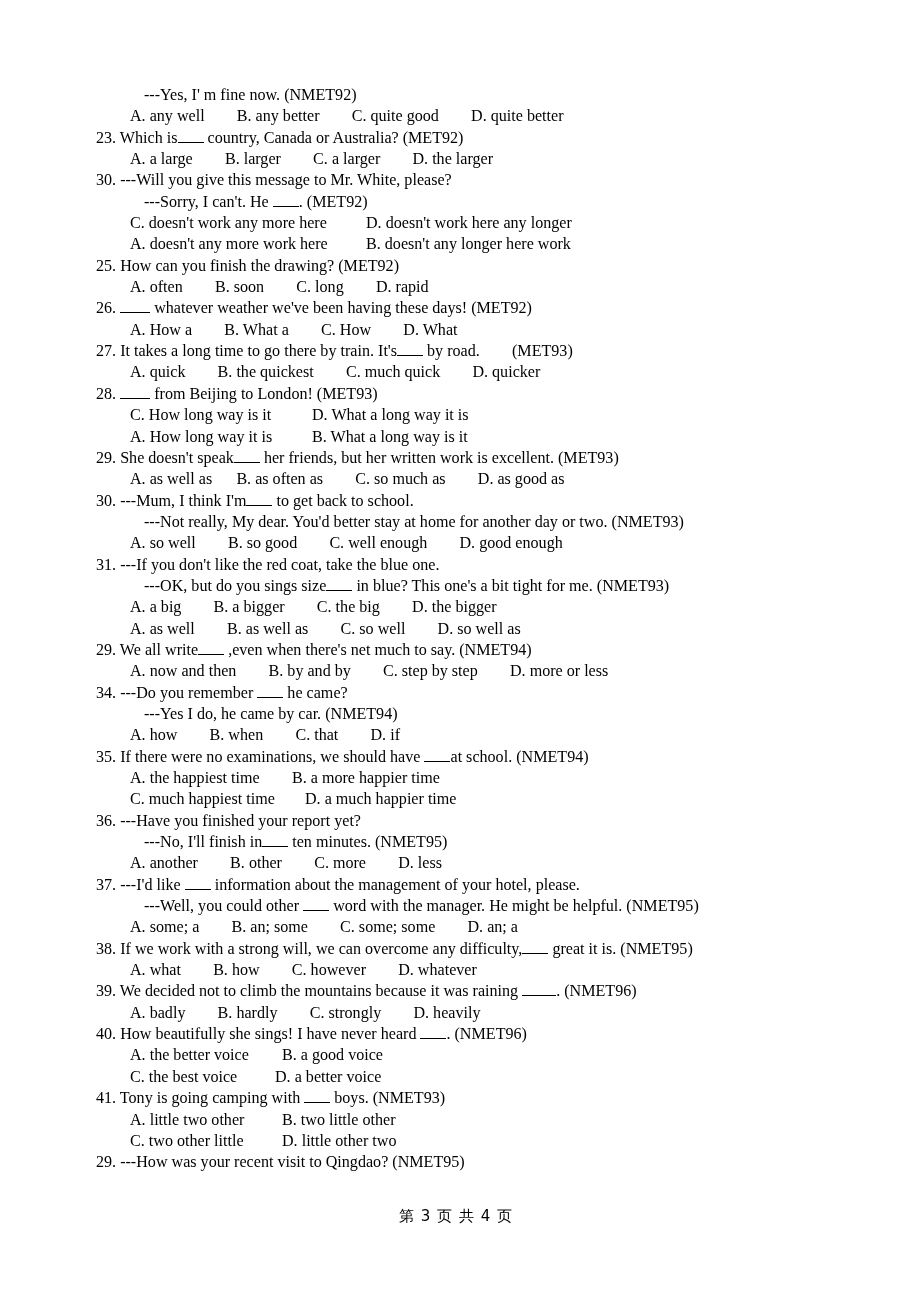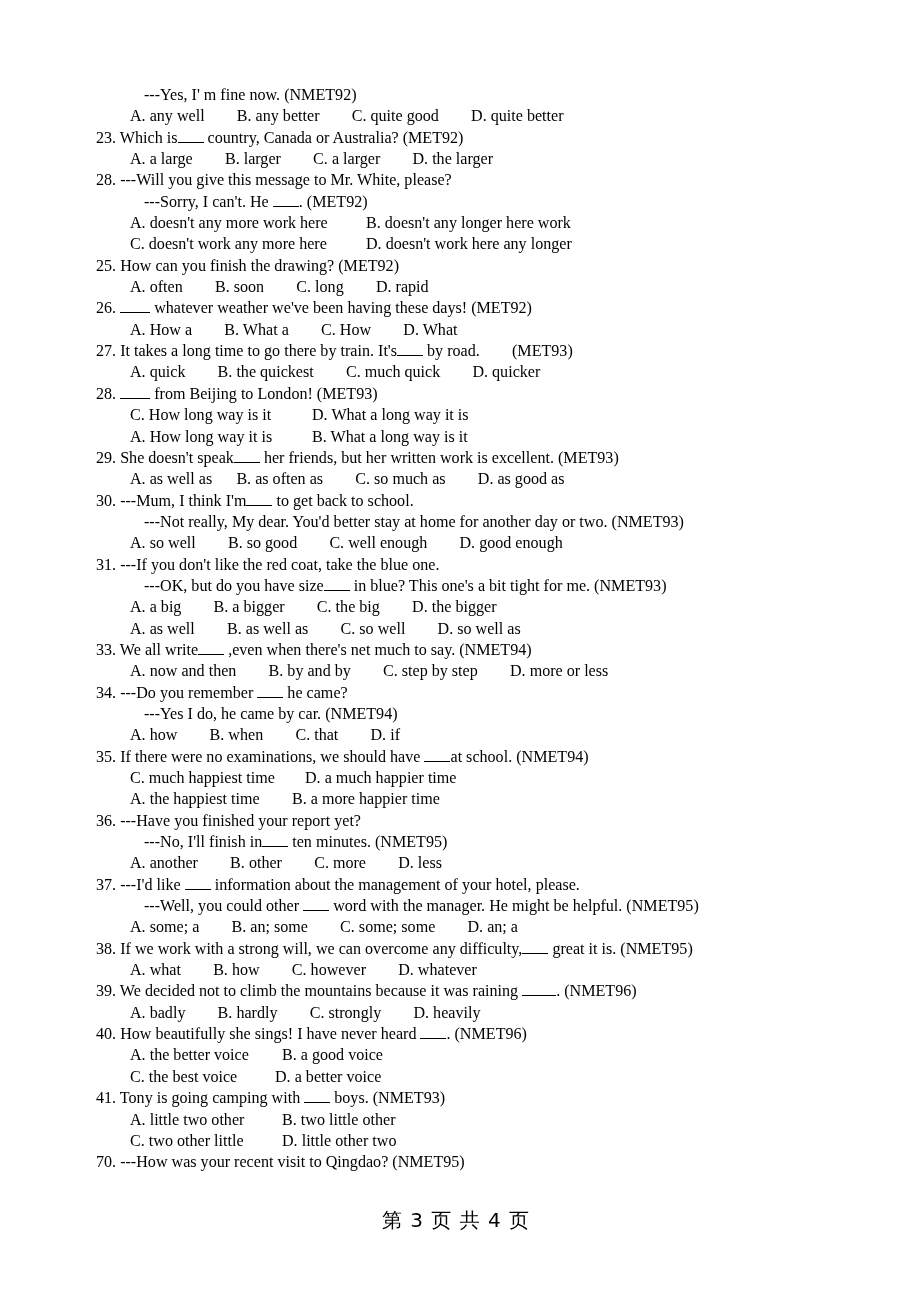--- a/index.html
+++ b/index.html
@@ -54,42 +54,42 @@
   .bl.w2 { width: 26px; }
   .bl.w3 { width: 30px; }
   .bl.w4 { width: 34px; }
 
   #footer {
     position: absolute;
     left: 0;
     top: 1207px;
     width: 912px;
     text-align: center;
-    font-size: 20px;
+    font-size: 15px;
     letter-spacing: 1px;
     font-family: "DejaVu Sans", "Liberation Sans", sans-serif;
   }
 </style>
 </head>
 <body>
 
 <div id="page">
 
   <div id="content">
 
     <div class="line dlg">---Yes, I' m fine now. (NMET92)</div>
     <div class="line opts">A. any well        B. any better        C. quite good        D. quite better</div>
 
     <div class="line q"><span>23. Which is</span><span class="bl w2"></span><span> </span><span>country, Canada or Australia? (MET92)</span></div>
     <div class="line opts">A. a large        B. larger        C. a larger        D. the larger</div>
 
-    <div class="line q">28. ---Will you give this message to Mr. White, please?</div>
+    <div class="line q">30. ---Will you give this message to Mr. White, please?</div>
     <div class="line dlg"><span>---Sorry, I can't. He </span><span class="bl w2"></span><span>. (MET92)</span></div>
+    <div class="line optrow"><span class="c1" style="width:236px">C. doesn't work any more here</span><span class="c2">D. doesn't work here any longer</span></div>
     <div class="line optrow"><span class="c1" style="width:236px">A. doesn't any more work here</span><span class="c2">B. doesn't any longer here work</span></div>
-    <div class="line optrow"><span class="c1" style="width:236px">C. doesn't work any more here</span><span class="c2">D. doesn't work here any longer</span></div>
 
     <div class="line q">25. How can you finish the drawing? (MET92)</div>
     <div class="line opts">A. often        B. soon        C. long        D. rapid</div>
 
     <div class="line q"><span>26. </span><span class="bl w3"></span><span> whatever weather we've been having these days! (MET92)</span></div>
     <div class="line opts">A. How a        B. What a        C. How        D. What</div>
 
     <div class="line q"><span>27. It takes a long time to go there by train. It's</span><span class="bl w2"></span><span> by road.        (MET93)</span></div>
     <div class="line opts">A. quick        B. the quickest        C. much quick        D. quicker</div>
 
@@ -98,35 +98,35 @@
     <div class="line optrow"><span class="c1" style="width:182px">A. How long way it is</span><span class="c2">B. What a long way is it</span></div>
 
     <div class="line q"><span>29. She doesn't speak</span><span class="bl w2"></span><span> her friends, but her written work is excellent. (MET93)</span></div>
     <div class="line opts">A. as well as      B. as often as        C. so much as        D. as good as</div>
 
     <div class="line q"><span>30. ---Mum, I think I'm</span><span class="bl w2"></span><span> to get back to school.</span></div>
     <div class="line dlg">---Not really, My dear. You'd better stay at home for another day or two. (NMET93)</div>
     <div class="line opts">A. so well        B. so good        C. well enough        D. good enough</div>
 
     <div class="line q">31. ---If you don't like the red coat, take the blue one.</div>
-    <div class="line dlg"><span>---OK, but do you have size</span><span class="bl w2"></span><span> in blue? This one's a bit tight for me. (NMET93)</span></div>
+    <div class="line dlg"><span>---OK, but do you sings size</span><span class="bl w2"></span><span> in blue? This one's a bit tight for me. (NMET93)</span></div>
     <div class="line opts">A. a big        B. a bigger        C. the big        D. the bigger</div>
 
     <div class="line opts">A. as well        B. as well as        C. so well        D. so well as</div>
 
-    <div class="line q"><span>33. We all write</span><span class="bl w2"></span><span> ,even when there's net much to say. (NMET94)</span></div>
+    <div class="line q"><span>29. We all write</span><span class="bl w2"></span><span> ,even when there's net much to say. (NMET94)</span></div>
     <div class="line opts">A. now and then        B. by and by        C. step by step        D. more or less</div>
 
     <div class="line q"><span>34. ---Do you remember </span><span class="bl w2"></span><span> he came?</span></div>
     <div class="line dlg">---Yes I do, he came by car. (NMET94)</div>
     <div class="line opts">A. how        B. when        C. that        D. if</div>
 
     <div class="line q"><span>35. If there were no examinations, we should have </span><span class="bl w2"></span><span>at school. (NMET94)</span></div>
+    <div class="line optrow"><span class="c1" style="width:162px">A. the happiest time</span><span class="c2">B. a more happier time</span></div>
     <div class="line optrow"><span class="c1" style="width:175px">C. much happiest time</span><span class="c2">D. a much happier time</span></div>
-    <div class="line optrow"><span class="c1" style="width:162px">A. the happiest time</span><span class="c2">B. a more happier time</span></div>
 
     <div class="line q">36. ---Have you finished your report yet?</div>
     <div class="line dlg"><span>---No, I'll finish in</span><span class="bl w2"></span><span> ten minutes. (NMET95)</span></div>
     <div class="line opts">A. another        B. other        C. more        D. less</div>
 
     <div class="line q"><span>37. ---I'd like </span><span class="bl w2"></span><span> information about the management of your hotel, please.</span></div>
     <div class="line dlg"><span>---Well, you could other </span><span class="bl w2"></span><span> word with the manager. He might be helpful. (NMET95)</span></div>
     <div class="line opts">A. some; a        B. an; some        C. some; some        D. an; a</div>
 
     <div class="line q"><span>38. If we work with a strong will, we can overcome any difficulty,</span><span class="bl w2"></span><span> great it is. (NMET95)</span></div>
@@ -136,19 +136,19 @@
     <div class="line opts">A. badly        B. hardly        C. strongly        D. heavily</div>
 
     <div class="line q"><span>40. How beautifully she sings! I have never heard </span><span class="bl w2"></span><span>. (NMET96)</span></div>
     <div class="line optrow"><span class="c1" style="width:152px">A. the better voice</span><span class="c2">B. a good voice</span></div>
     <div class="line optrow"><span class="c1" style="width:145px">C. the best voice</span><span class="c2">D. a better voice</span></div>
 
     <div class="line q"><span>41. Tony is going camping with </span><span class="bl w2"></span><span> boys. (NMET93)</span></div>
     <div class="line optrow"><span class="c1" style="width:152px">A. little two other</span><span class="c2">B. two little other</span></div>
     <div class="line optrow"><span class="c1" style="width:152px">C. two other little</span><span class="c2">D. little other two</span></div>
 
-    <div class="line q">70. ---How was your recent visit to Qingdao? (NMET95)</div>
+    <div class="line q">29. ---How was your recent visit to Qingdao? (NMET95)</div>
 
   </div>
 
   <div id="footer">第 3 页 共 4 页</div>
 
 </div>
 
 </body></html>

